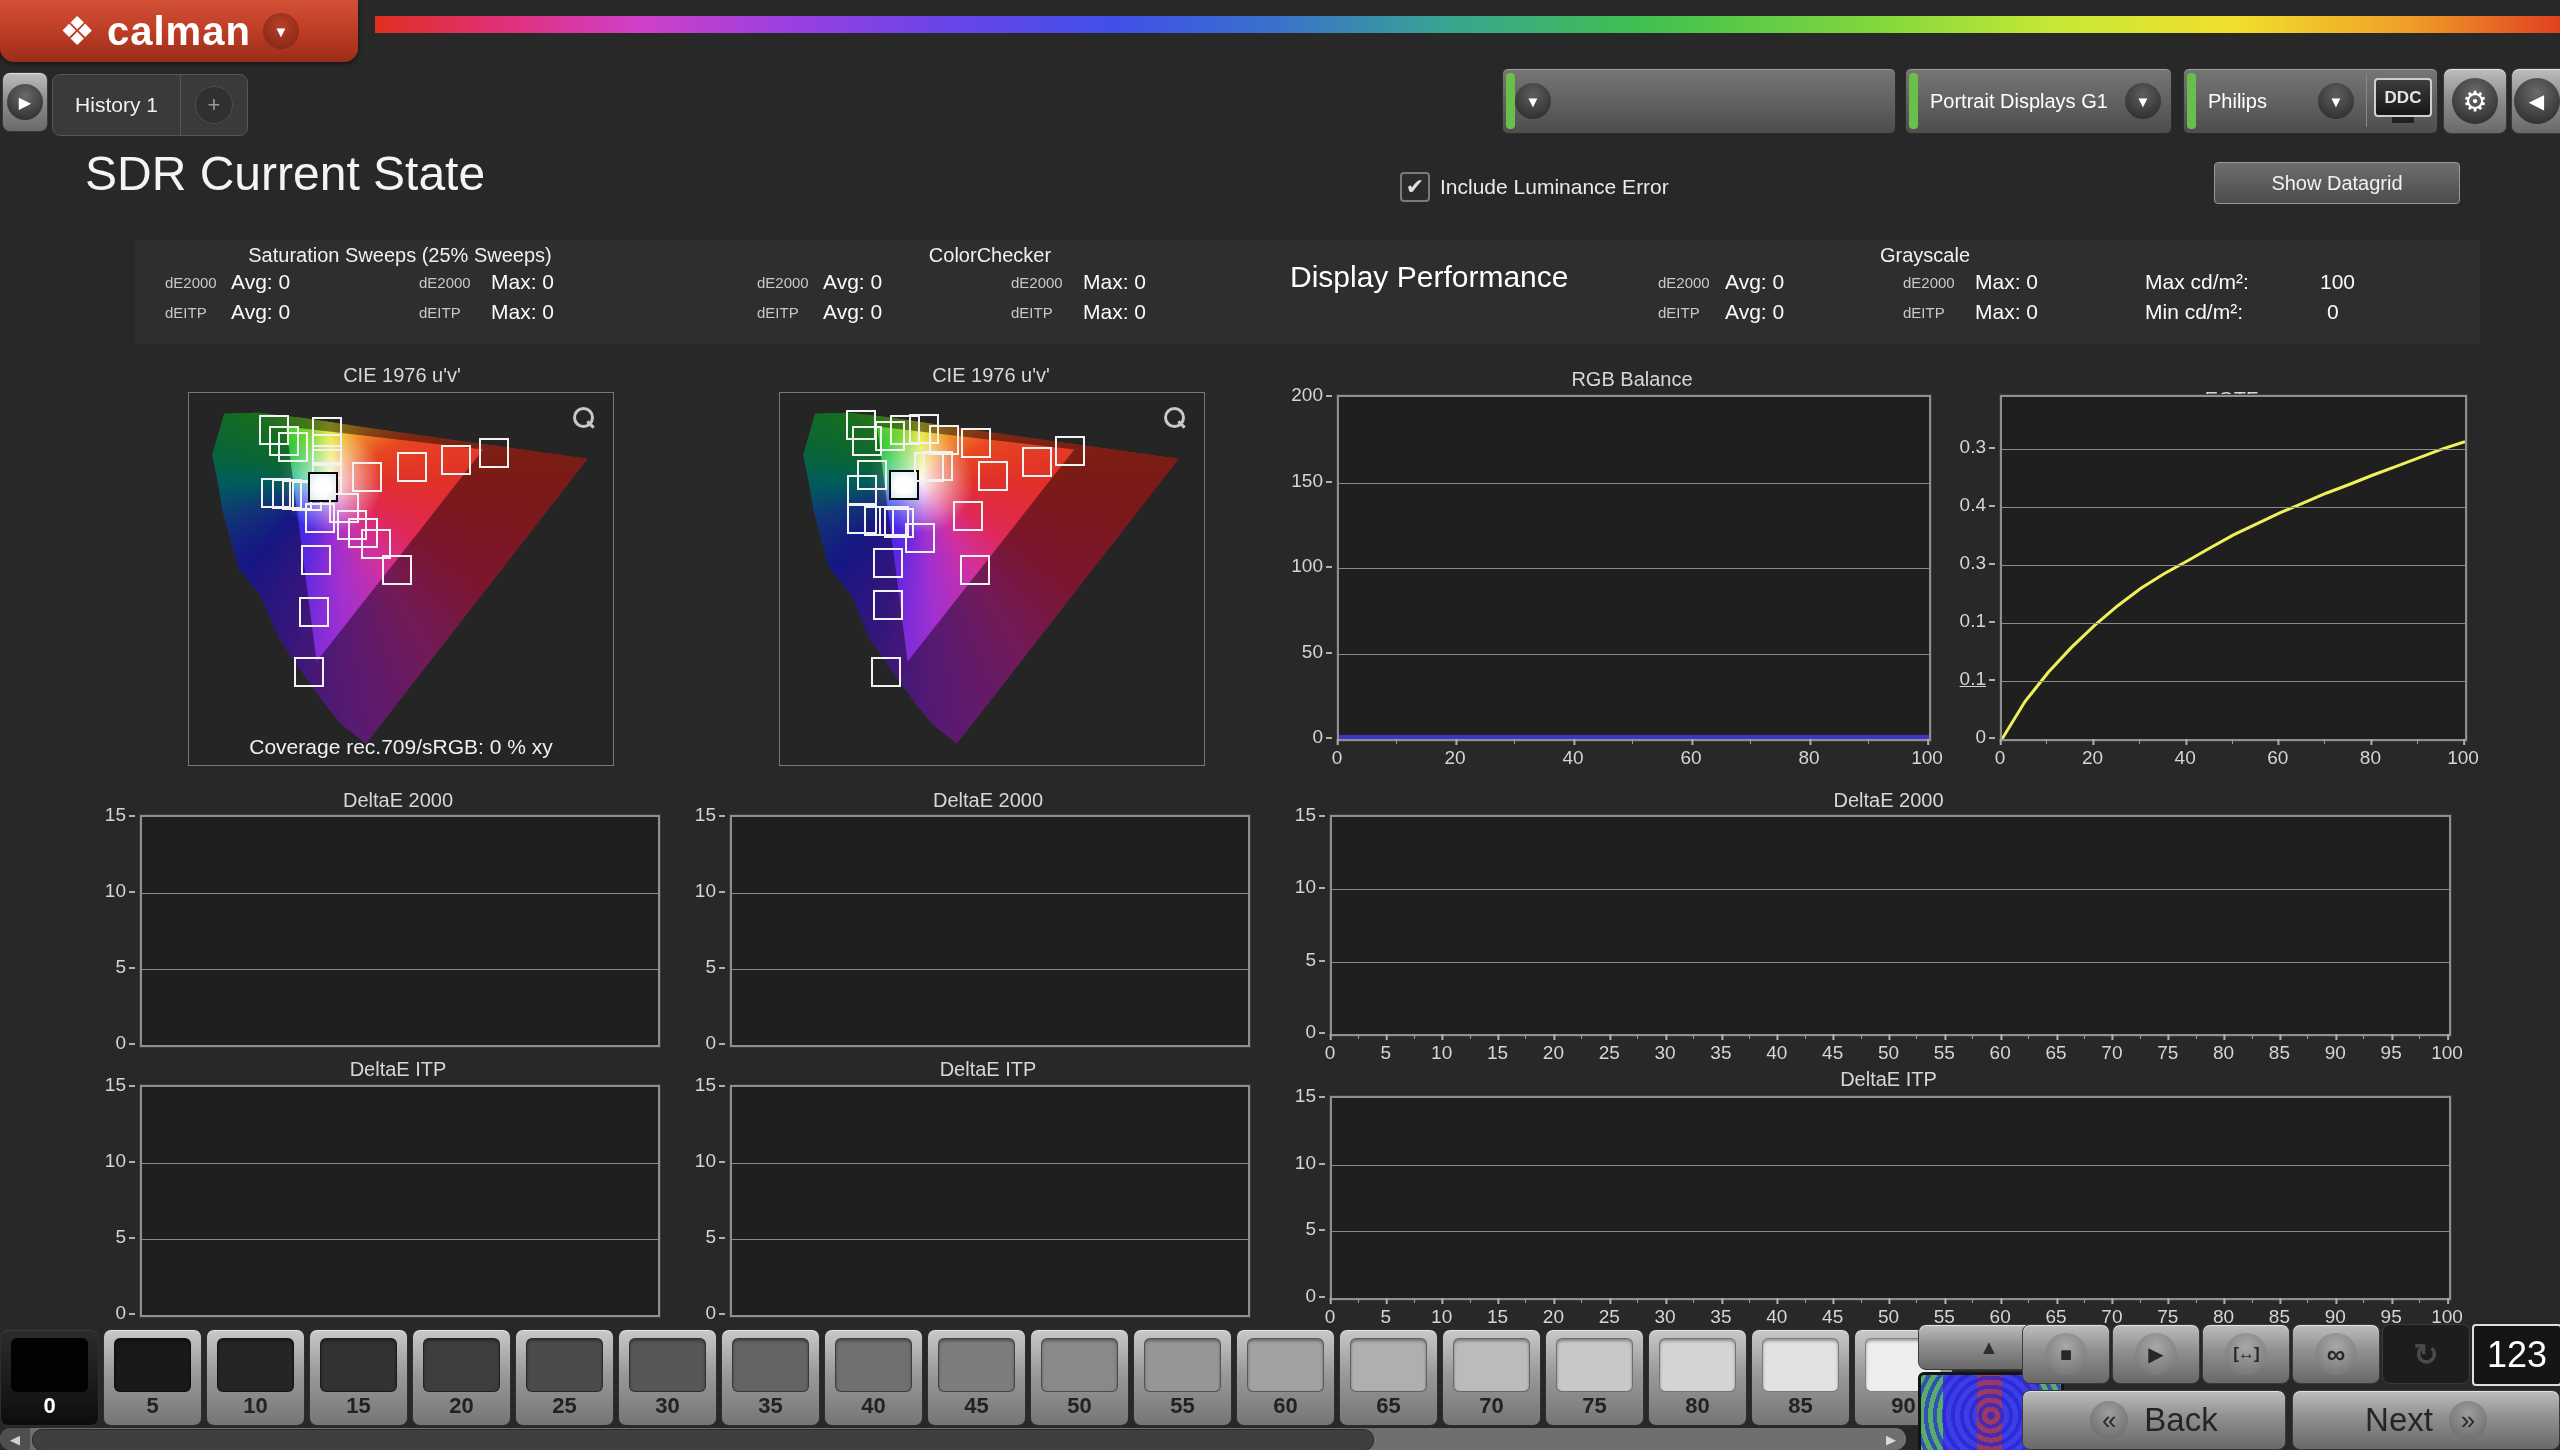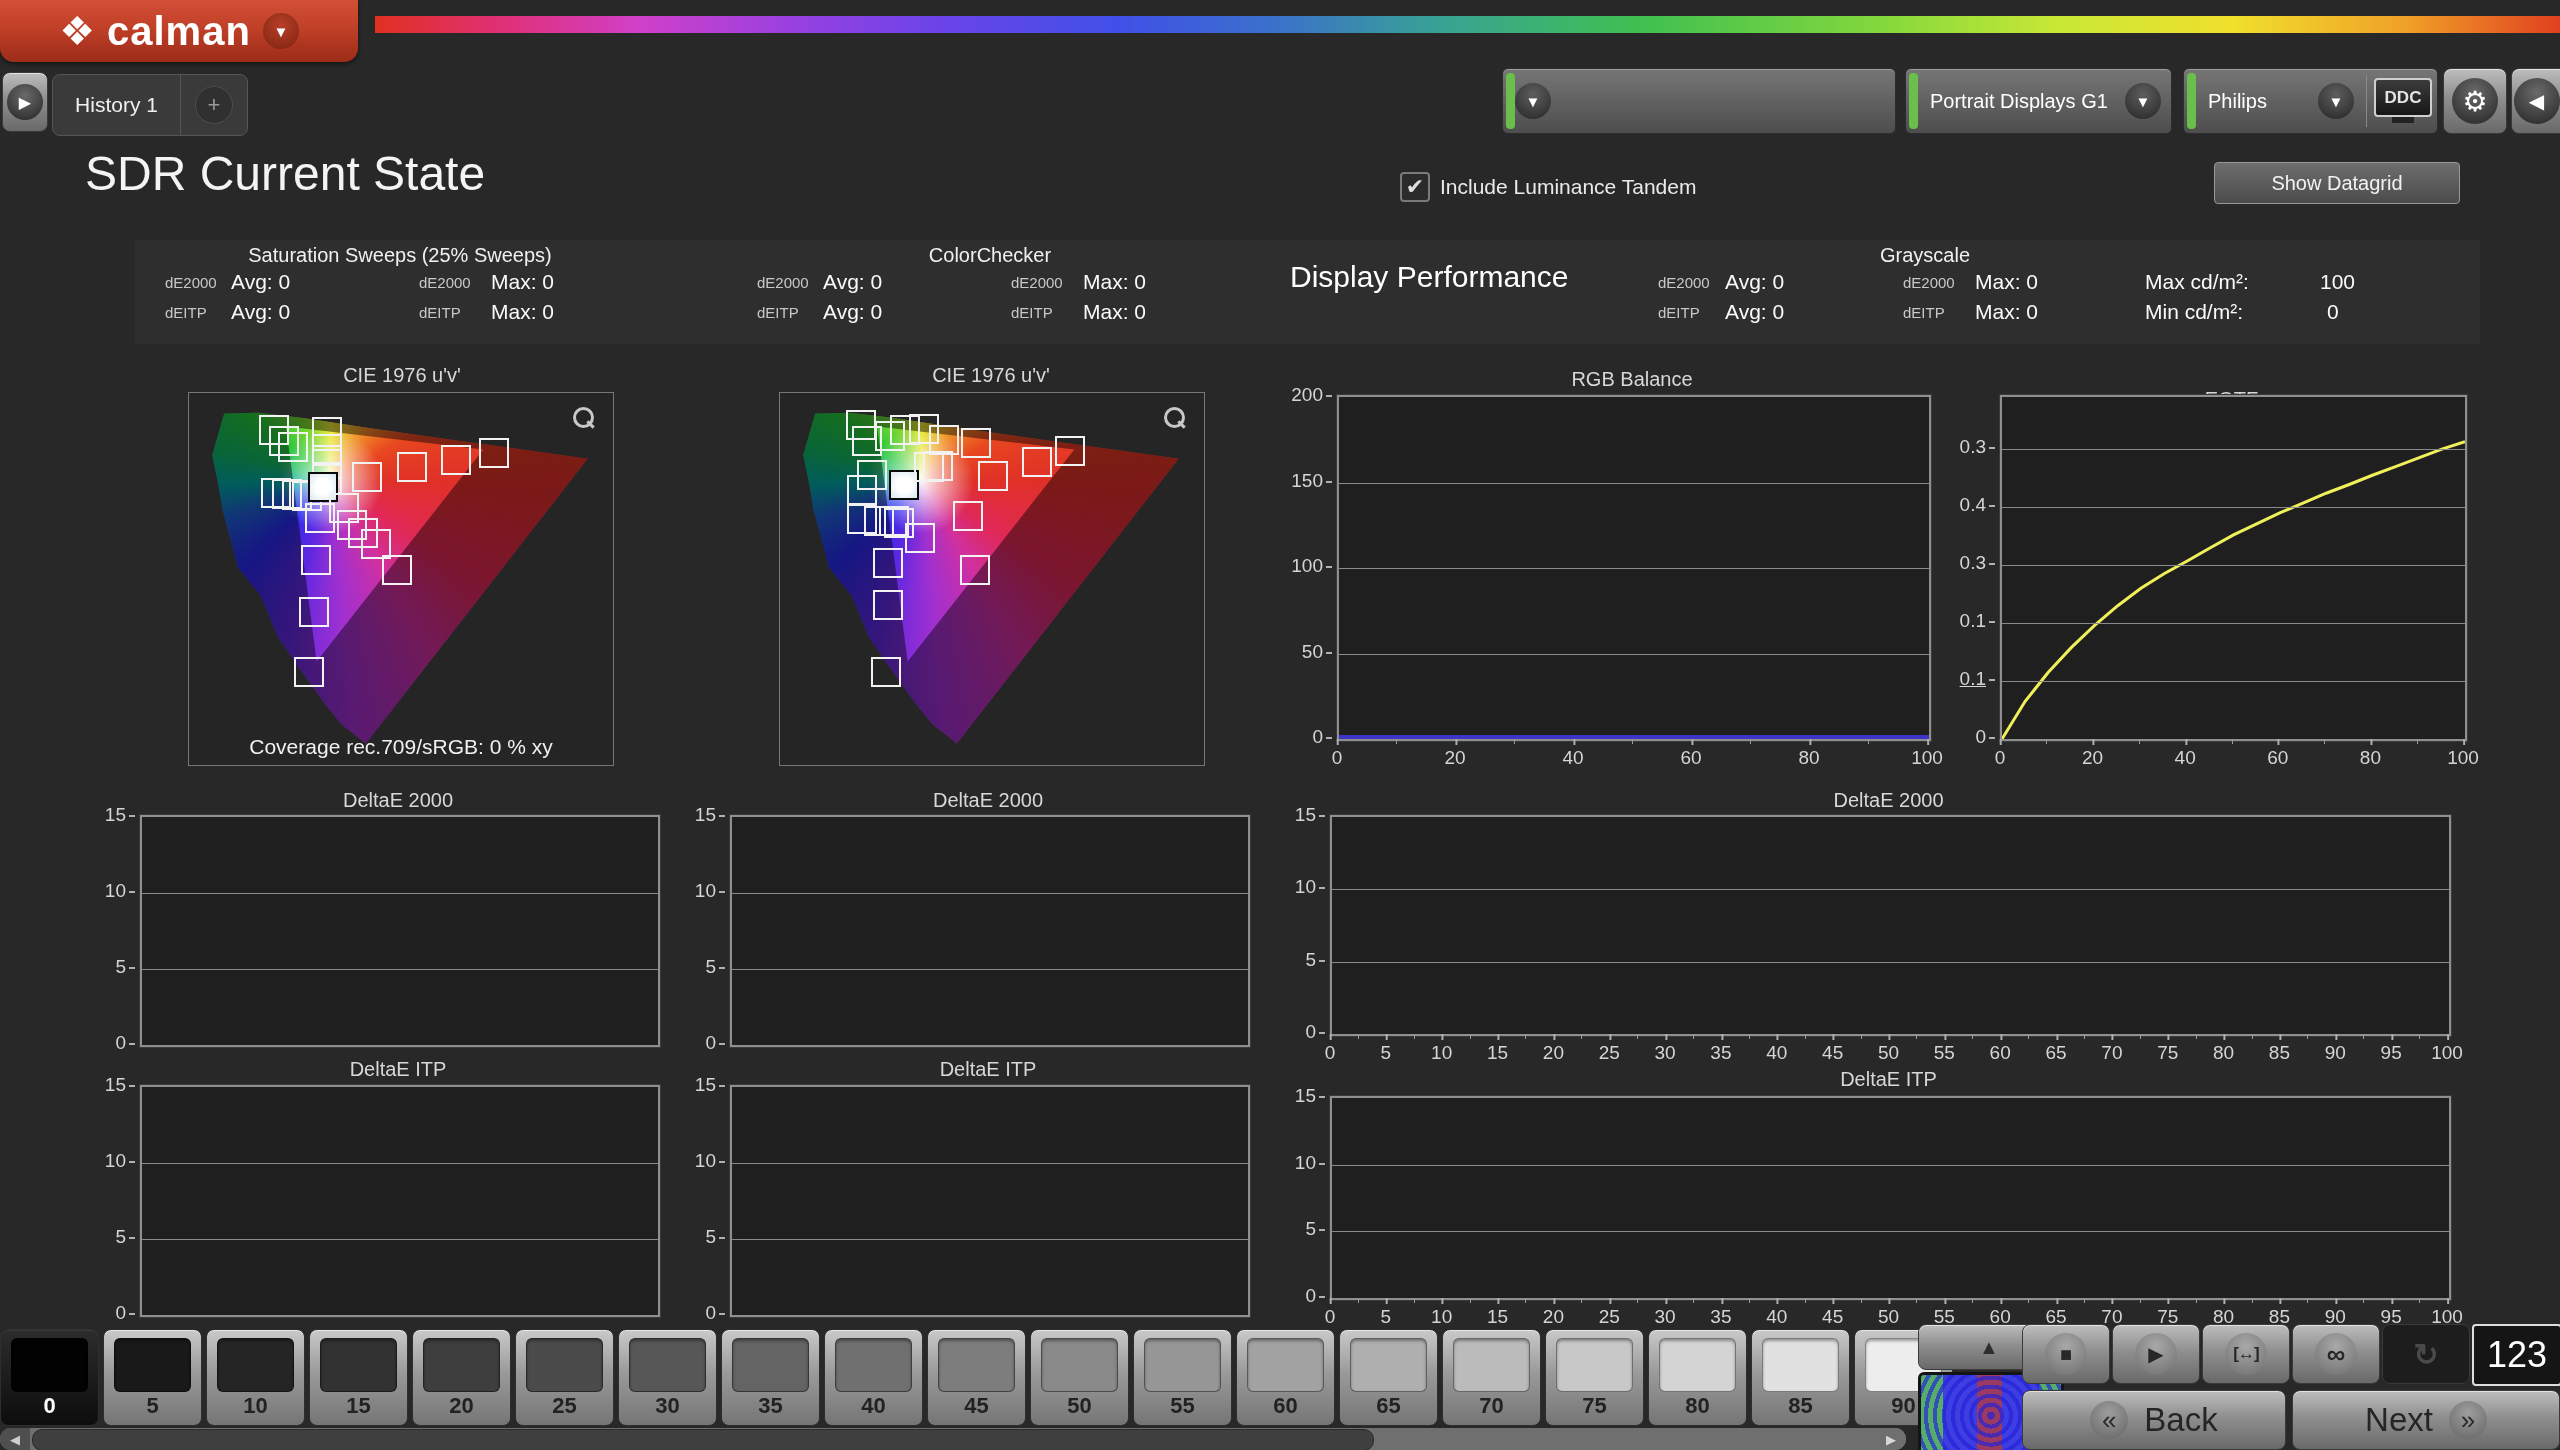--- a/index.html
+++ b/index.html
@@ -230,21 +230,21 @@
   </div>
   <div class="abs gray-btn" id="gear-btn">
     <span class="dark-circle">⚙</span>
   </div>
   <div class="abs gray-btn" id="collapse-btn">
     <span class="dark-circle">◀</span>
   </div>
 
   <div class="abs" id="page-title">SDR Current State</div>
   <div class="abs" id="lum-check">✔</div>
-  <div class="abs" id="lum-label">Include Luminance Tandem</div>
+  <div class="abs" id="lum-label">Include Luminance Error</div>
   <div class="abs" id="datagrid-btn">Show Datagrid</div>
 
   <div class="abs" id="stats-band">
     <span class="stat-title" style="left:5px;width:520px;">Saturation Sweeps (25% Sweeps)</span>
     <span class="metric-sub" style="left:30px;top:34px;">dE2000</span>
     <span class="metric-val" style="left:96px;top:30px;">Avg: 0</span>
     <span class="metric-sub" style="left:284px;top:34px;">dE2000</span>
     <span class="metric-val" style="left:356px;top:30px;">Max: 0</span>
     <span class="metric-sub" style="left:30px;top:64px;">dEITP</span>
     <span class="metric-val" style="left:96px;top:60px;">Avg: 0</span>

